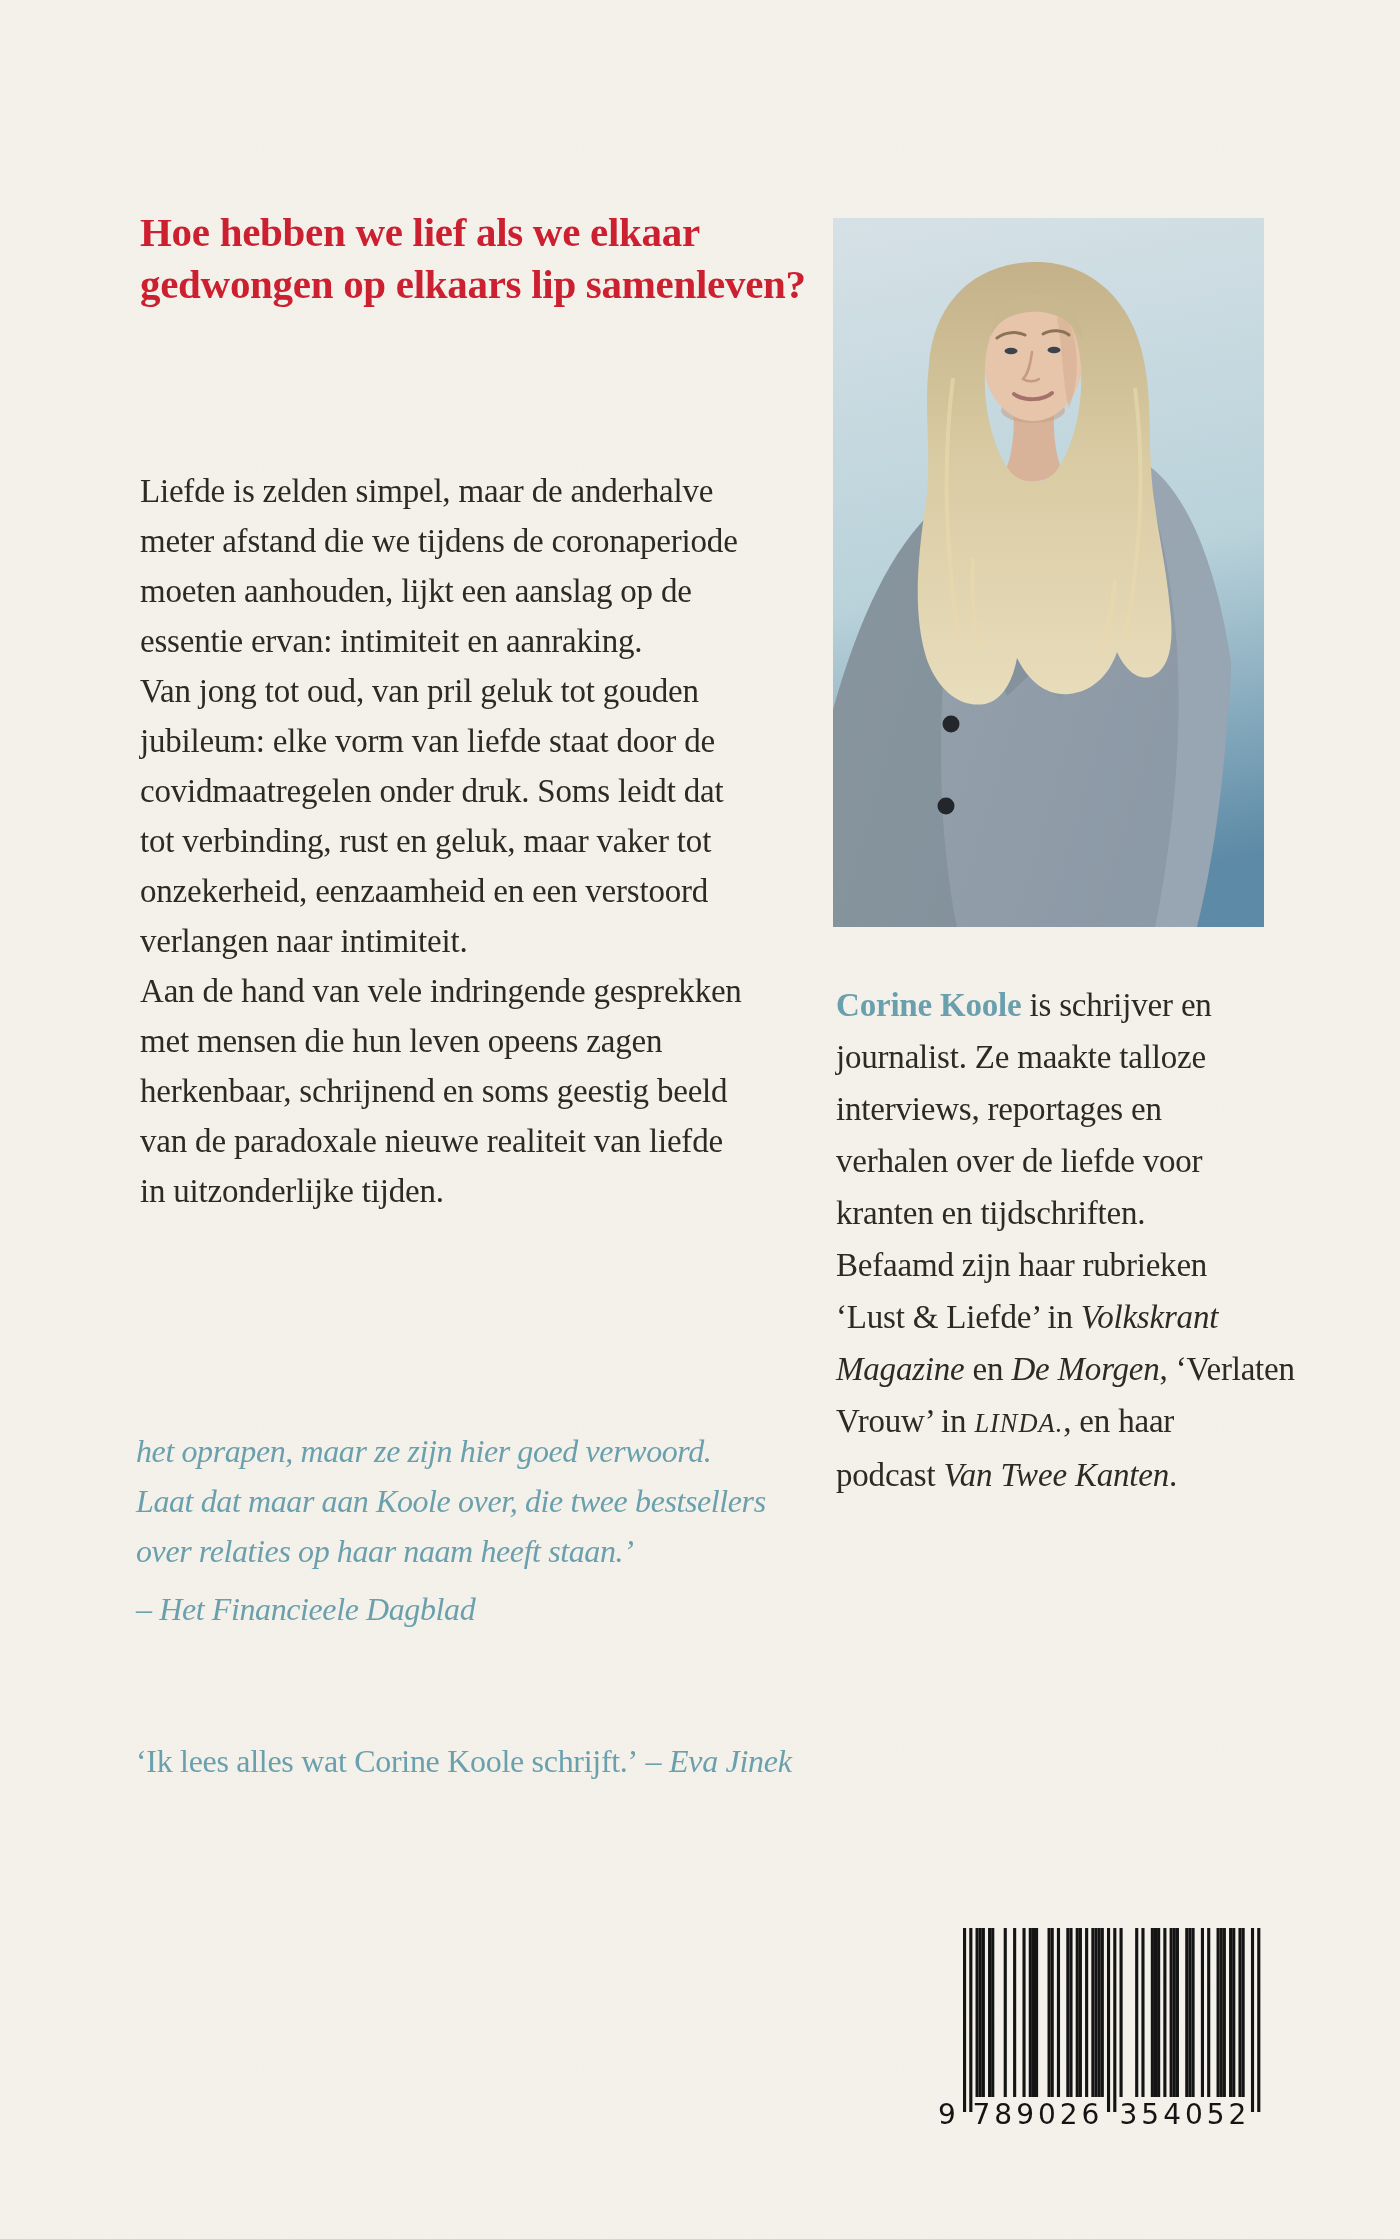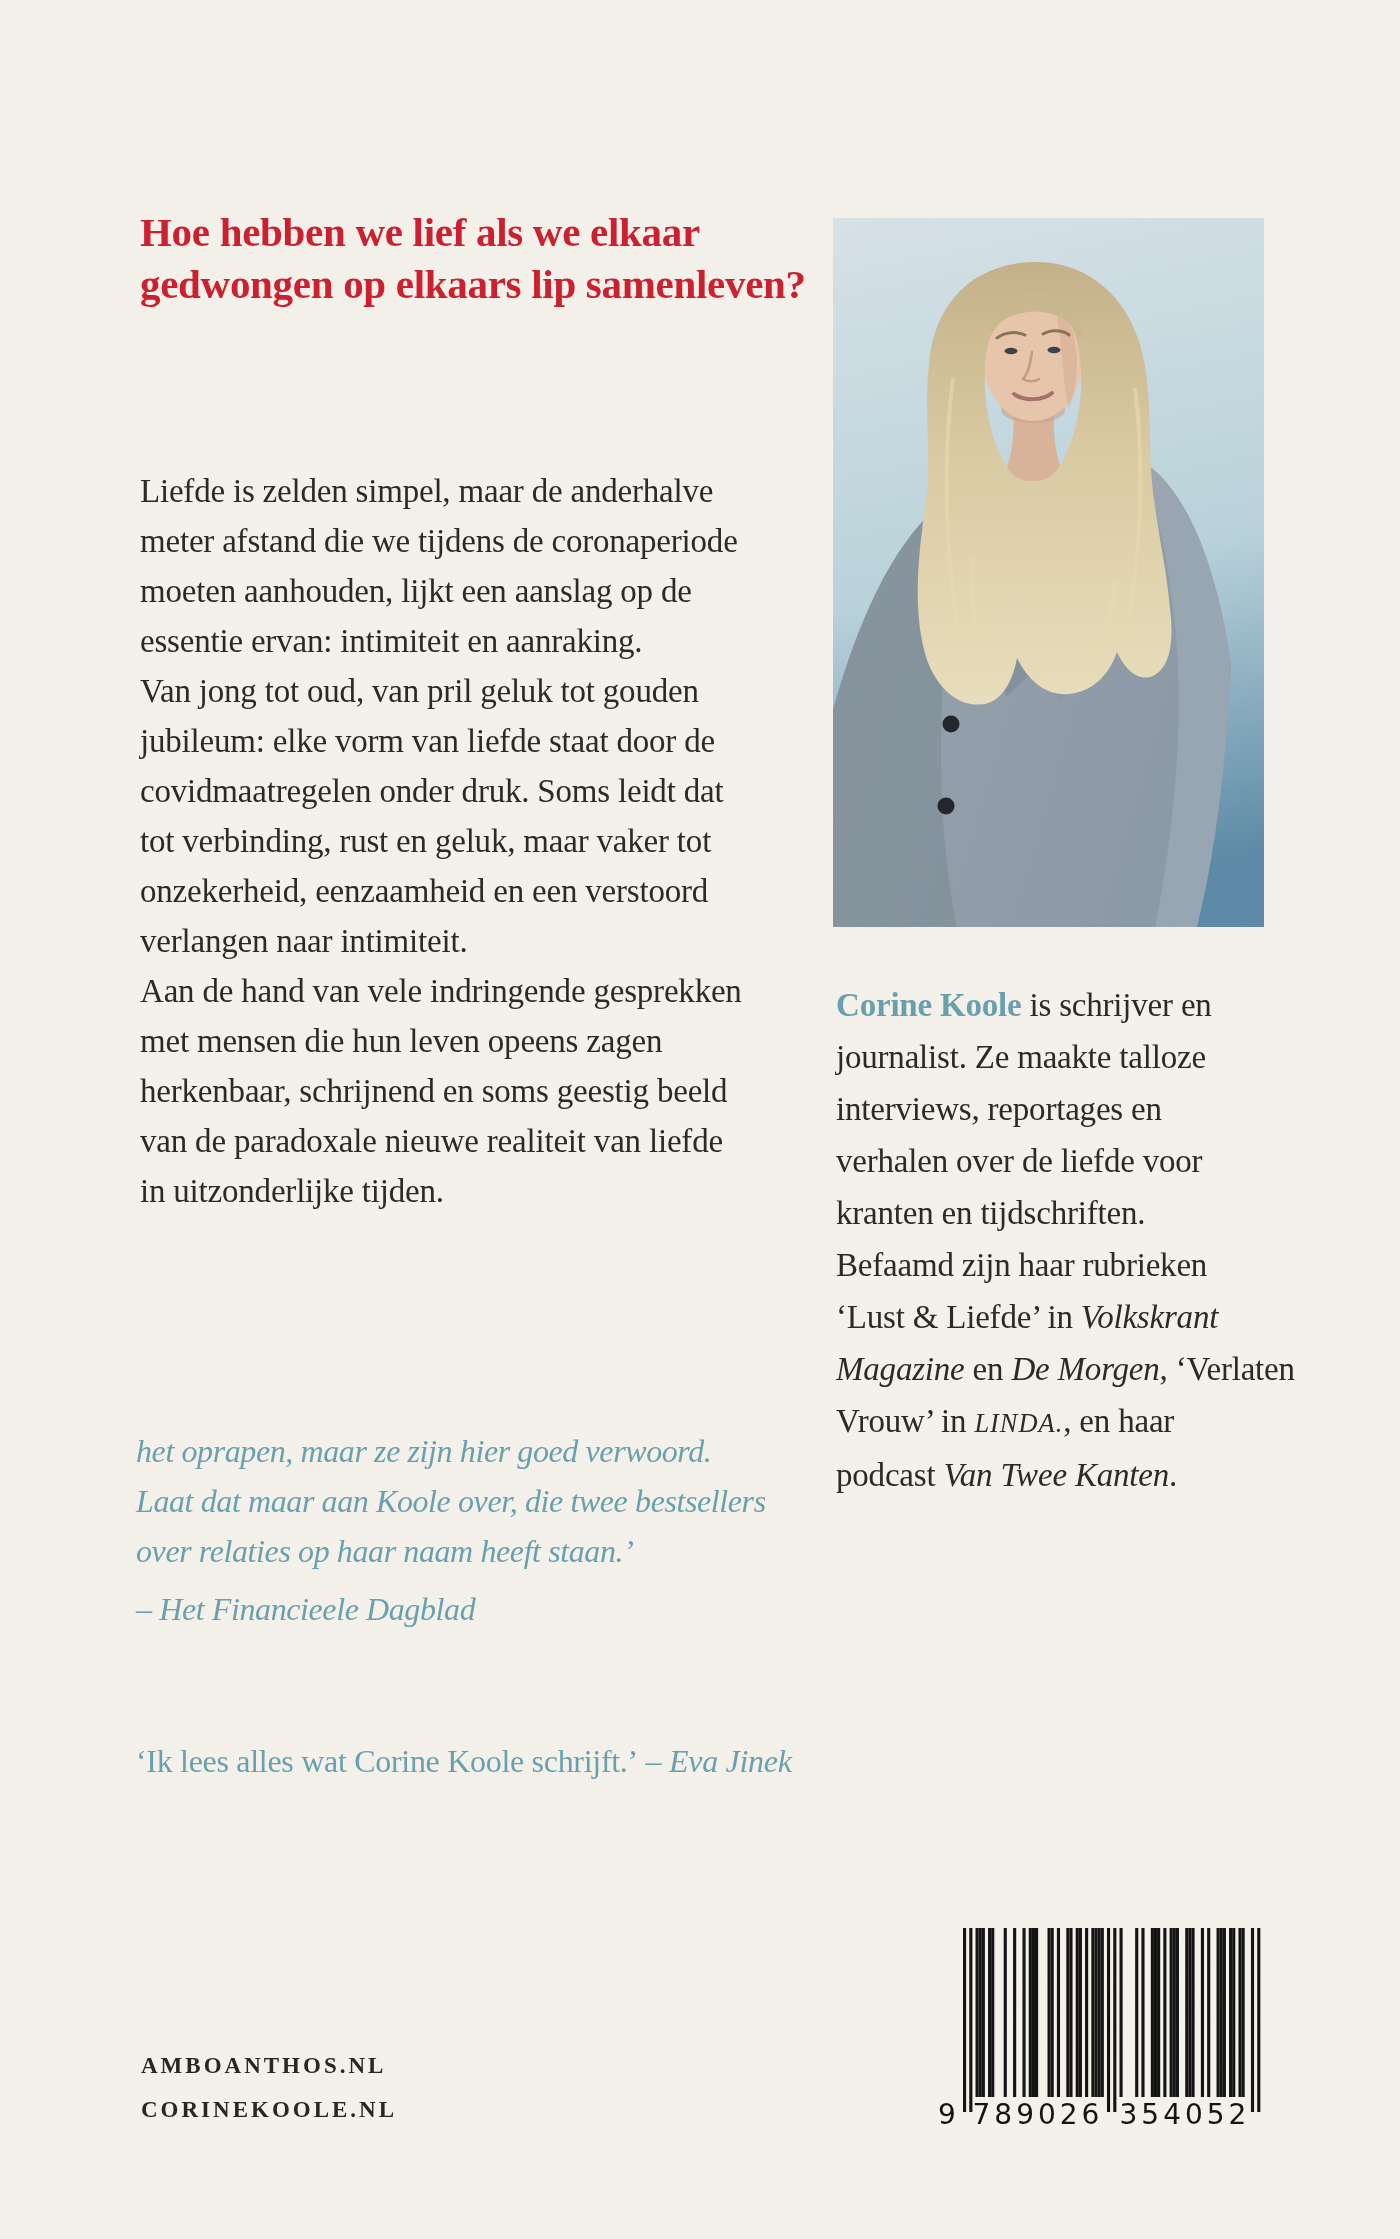--- a/index.html
+++ b/index.html
@@ -195,24 +195,20 @@
         <div class="line">Laat dat maar aan Koole over, die twee bestsellers</div>
         <div class="line">over relaties op haar naam heeft staan.’</div>
       </div>
     <div class="attr line">– Het Financieele Dagblad</div>
   </div>
 
   <div class="quote-jinek">
       <div class="line"><span>‘Ik lees alles wat Corine Koole schrijft.’</span><span class="seg-i"> – Eva Jinek</span></div>
     </div>
 
-  <div class="urls">
-    <div class="line">AMBOANTHOS.NL</div>
-    <div class="line">CORINEKOOLE.NL</div>
-  </div>
 
   <div class="barcode">
     <svg id="barcode-svg" width="298" height="184">
         <rect x="0.00" y="0" width="3.13" height="184" fill="#141414"></rect>
         <rect x="6.26" y="0" width="3.13" height="184" fill="#141414"></rect>
         <rect x="12.52" y="0" width="3.13" height="169" fill="#141414"></rect>
         <rect x="15.65" y="0" width="3.13" height="169" fill="#141414"></rect>
         <rect x="18.78" y="0" width="3.13" height="169" fill="#141414"></rect>
         <rect x="25.04" y="0" width="3.13" height="169" fill="#141414"></rect>
         <rect x="28.17" y="0" width="3.13" height="169" fill="#141414"></rect>

